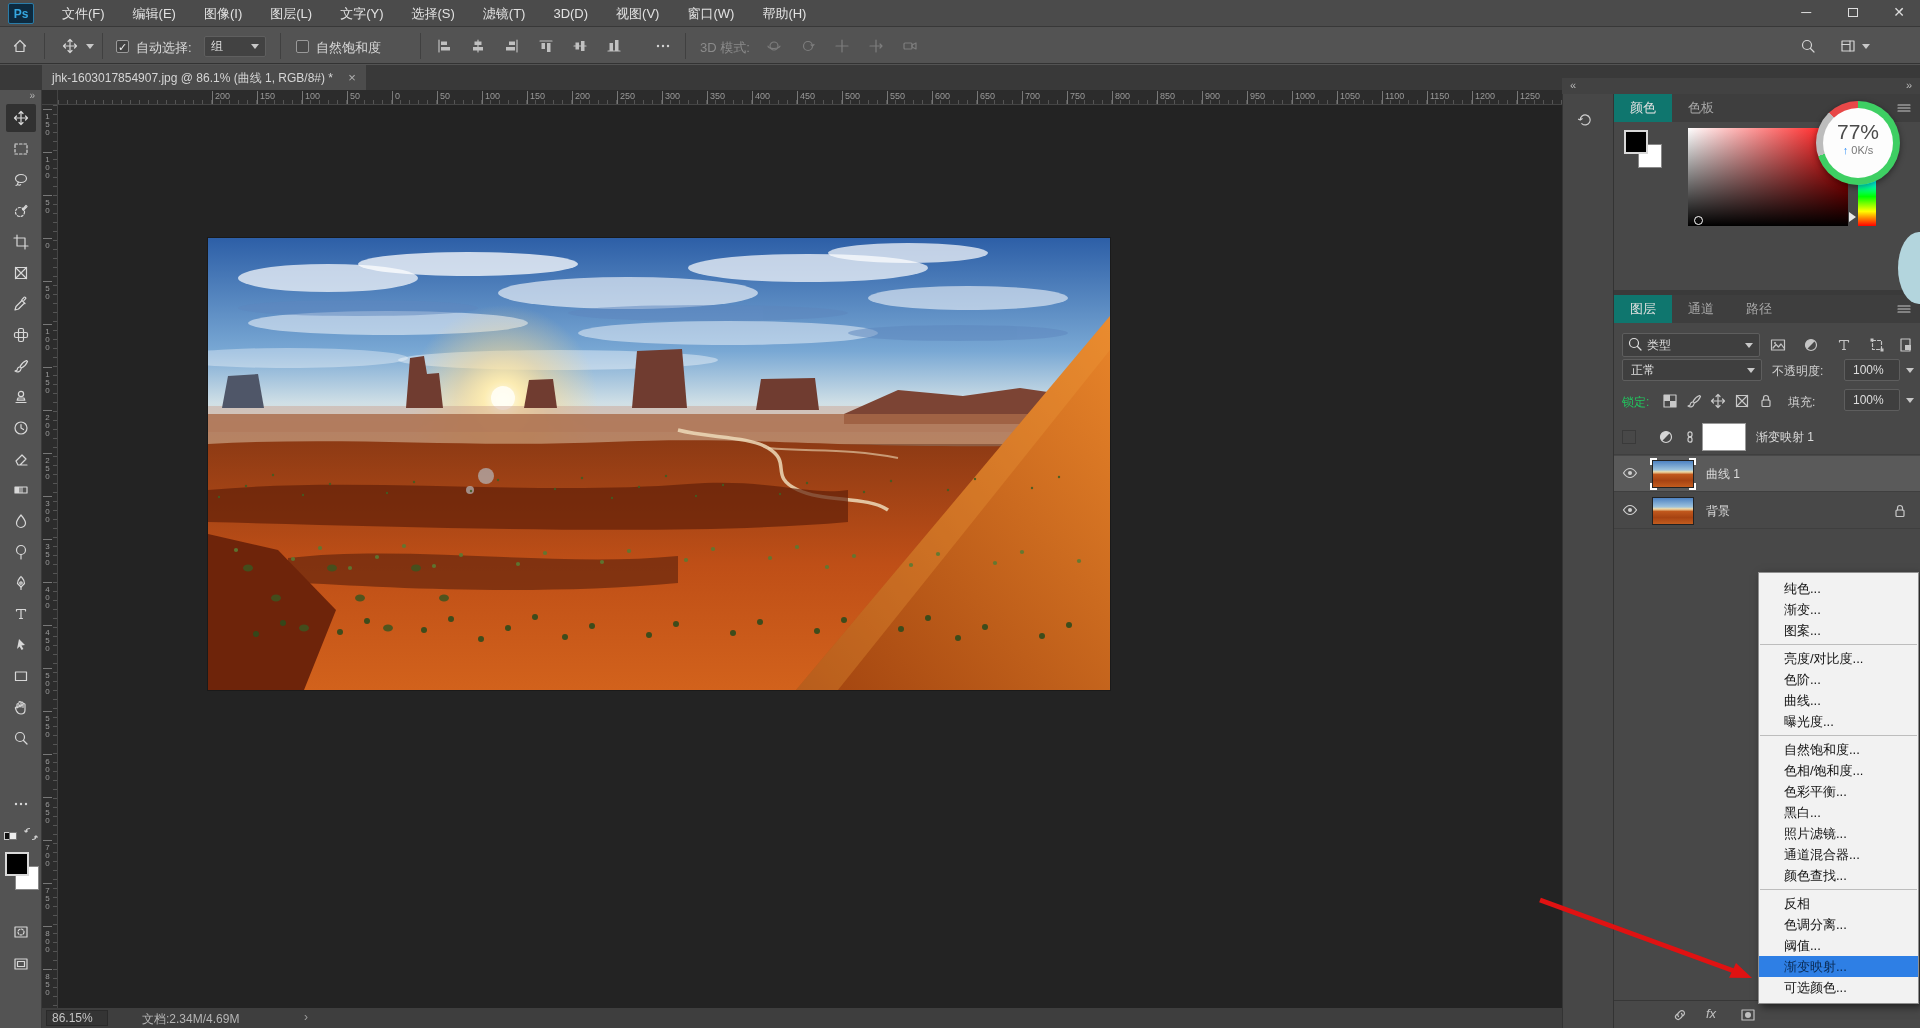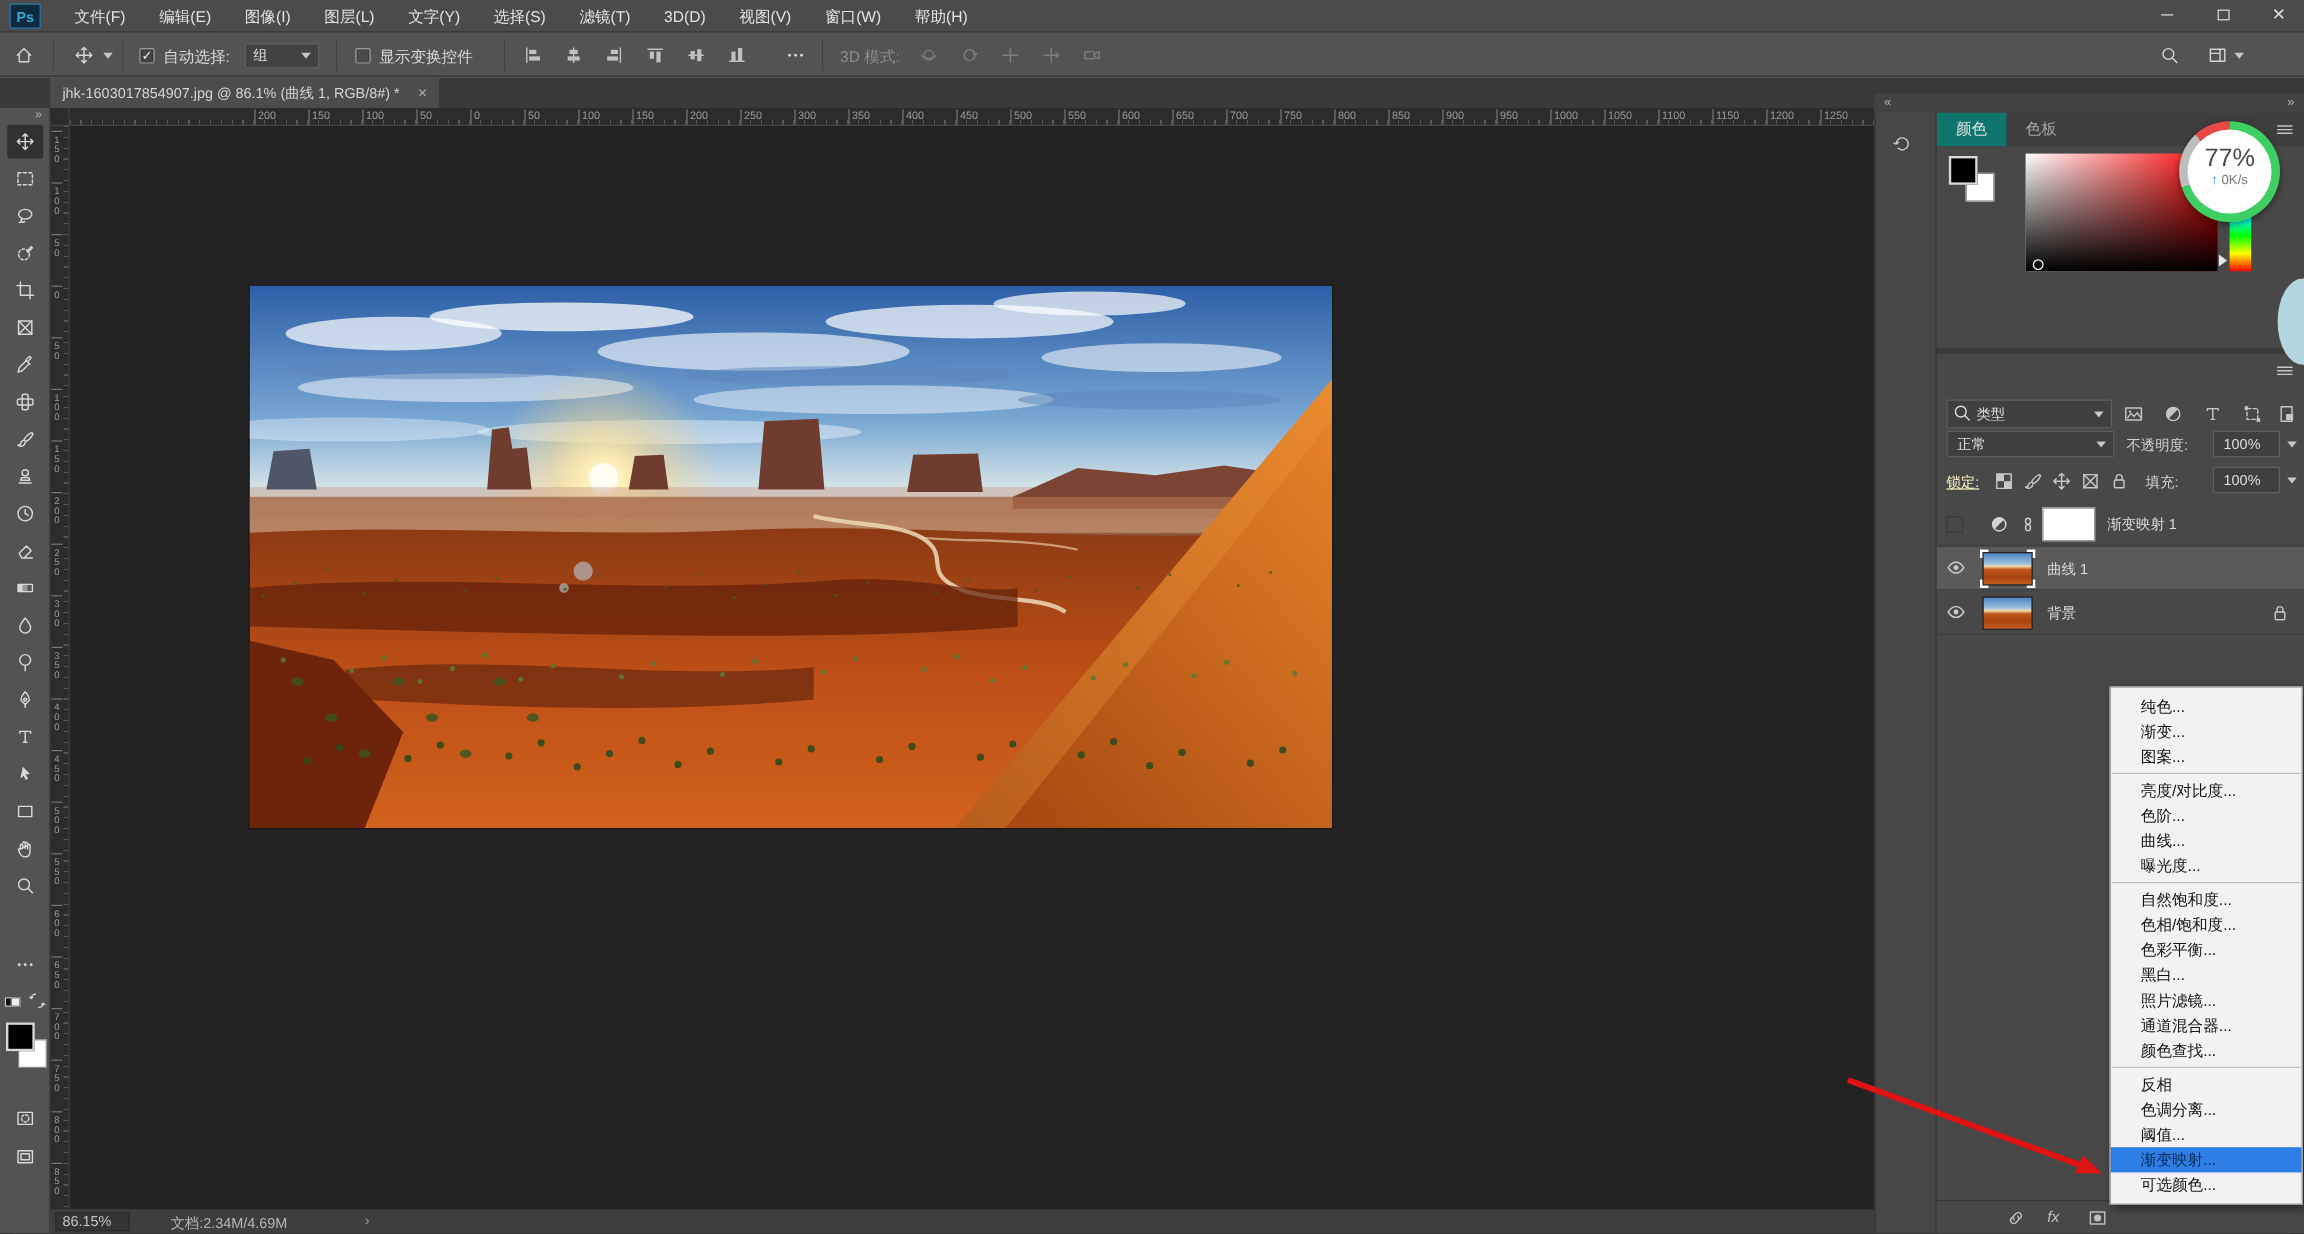--- a/index.html
+++ b/index.html
@@ -125,21 +125,21 @@
           <path d="M8 1.5v13M1.5 8h13M8 1.5l-2 2M8 1.5l2 2M8 14.5l-2-2M8 14.5l2-2M1.5 8l2-2M1.5 8l2 2M14.5 8l-2-2M14.5 8l-2 2"></path>
         </svg>
       </span>
     <span class="chev" style="position:absolute;left:86px;top:16px;"></span>
     <span class="ob-sep" style="left:102px;"></span>
     <span class="checkbox" style="left:116px;">✓</span>
     <span class="ob-label" style="left:136px;">自动选择:</span>
     <span class="ob-select" style="left:204px;width:62px;"><span>组</span><span class="chev" style="float:right;margin-top:7px;"></span></span>
     <span class="ob-sep" style="left:280px;"></span>
     <span class="checkbox" style="left:296px;background:#4a4a4a;"></span>
-    <span class="ob-label" style="left:316px;">显示变换控件</span>
+    <span class="ob-label" style="left:316px;">自然饱和度</span>
     <span class="ob-sep" style="left:420px;"></span>
     <span id="alignIcons"><span class="ob-icon i16" style="left:436px;color:#c0c0c0;">
           <svg viewBox="0 0 16 16" fill="none" stroke="currentColor" stroke-width="1.2" stroke-linecap="round" stroke-linejoin="round">
             <path d="M3 2v12"></path>
             <rect x="5" y="3.5" width="6" height="3.5" fill="currentColor" stroke="none"></rect>
             <rect x="5" y="9" width="9" height="3.5" fill="currentColor" stroke="none"></rect>
           </svg>
         </span><span class="ob-icon i16" style="left:470px;color:#c0c0c0;">
           <svg viewBox="0 0 16 16" fill="none" stroke="currentColor" stroke-width="1.2" stroke-linecap="round" stroke-linejoin="round">
             <path d="M8 2v12"></path>
@@ -662,20 +662,21 @@
     <div class="abs" style="left:0;top:28px;width:306px;height:168px;background:#484848;">
       <span class="fg-swatch" style="left:10px;top:8px;"></span>
       <span class="bg-swatch" style="left:24px;top:22px;"></span>
       <div class="gradbox" style="top:6px;"></div>
       <div class="pickdot" style="top:94px;"></div>
       <div class="huebar" style="top:6px;"></div>
       <div class="huemark" style="top:90px;"></div>
     </div>
     <div class="abs" style="left:0;top:196px;width:306px;height:5px;background:#3a3a3a;"></div>
 
+    <div class="ptabs" style="top:201px;" id="layerTabs"><span class="ptab active">图层</span><span class="ptab">通道</span><span class="ptab">路径</span></div>
     <span class="hamb i16" style="top:207px;">
         <svg viewBox="0 0 16 16" fill="none" stroke="currentColor" stroke-width="1.2" stroke-linecap="round" stroke-linejoin="round">
           <path d="M2 5h12M2 8h12M2 11h12"></path>
         </svg>
       </span>
 
     <div class="abs" style="left:0;top:235px;width:306px;height:32px;">
       <span class="field abs" style="left:8px;top:4px;width:138px;height:24px;line-height:22px;">
         <span class="i16" style="display:inline-block;vertical-align:-3px;margin:0 4px;"><svg viewBox="0 0 16 16" fill="none" stroke="currentColor" stroke-width="1.2" stroke-linecap="round" stroke-linejoin="round">
               <circle cx="7" cy="7" r="4.5"></circle>
@@ -721,21 +722,21 @@
         <span>正常</span><span class="chev" style="float:right;margin:8px 6px 0 0;"></span>
       </span>
       <span class="abs" style="left:158px;top:6px;font-size:12px;color:#d0d0d0;">不透明度:</span>
       <span class="field abs" style="left:230px;top:2px;width:56px;height:22px;line-height:20px;padding-left:8px;">
         <span>100%</span>
       </span>
       <span class="chev abs" style="left:292px;top:11px;"></span>
     </div>
 
     <div class="abs" style="left:0;top:293px;width:306px;height:30px;">
-      <span class="abs" style="left:8px;top:7px;font-size:12px;color:#fef9c3;text-decoration:underline;">锁定:</span>
+      <span class="abs" style="left:8px;top:7px;font-size:12px;color:#22c55e;">锁定:</span>
       <span class="i16 abs" style="left:48px;top:6px;color:#c8c8c8;">
           <svg viewBox="0 0 16 16" fill="none" stroke="currentColor" stroke-width="1.2" stroke-linecap="round" stroke-linejoin="round">
             <rect x="2" y="2" width="6" height="6" fill="currentColor" stroke="none"></rect>
             <rect x="8" y="8" width="6" height="6" fill="currentColor" stroke="none"></rect>
             <rect x="2" y="2" width="12" height="12"></rect>
           </svg>
         </span>
       <span class="i16 abs" style="left:72px;top:6px;color:#c8c8c8;">
           <svg viewBox="0 0 16 16" fill="none" stroke="currentColor" stroke-width="1.2" stroke-linecap="round" stroke-linejoin="round">
             <path d="M13.5 2.5c-2.5 1-5.5 4-6.5 6l1.5 1.5c2-1 5-4 6-6.5zM6.5 9c-2 .3-2.3 2-2.6 3.4-.9.3-1.9.6-1.9.6 2.8 1.9 5.7.5 6-2.3"></path>

